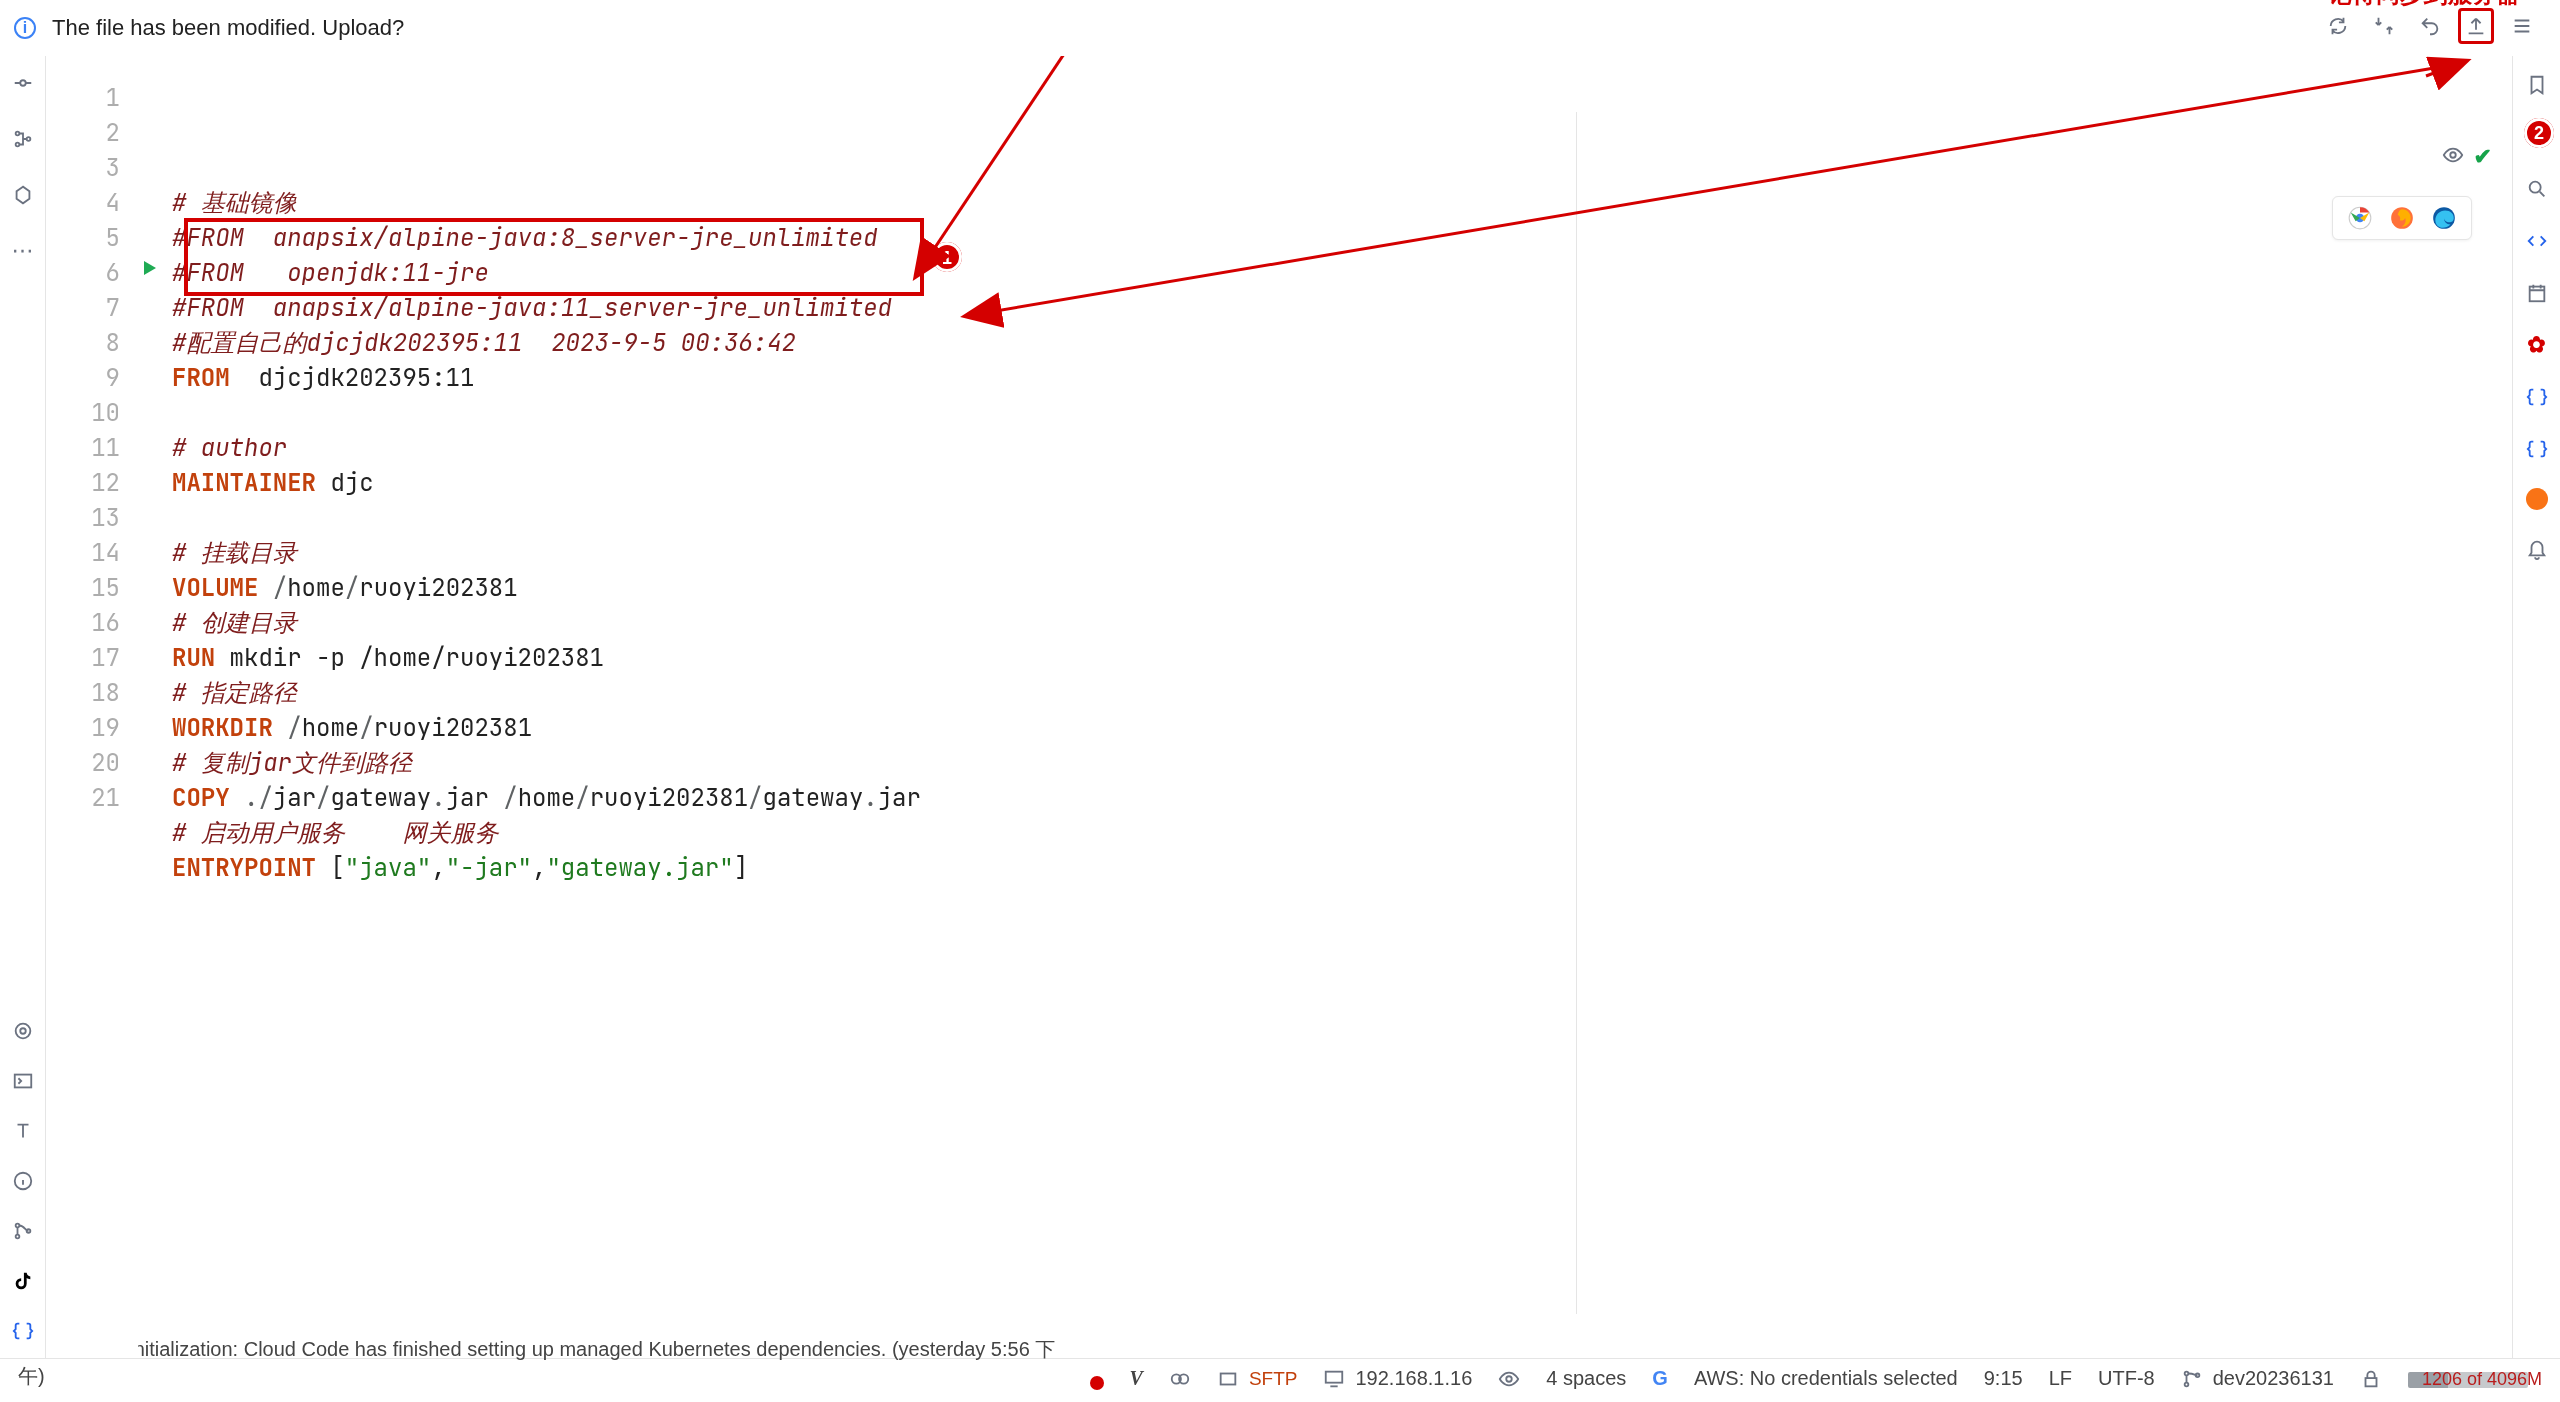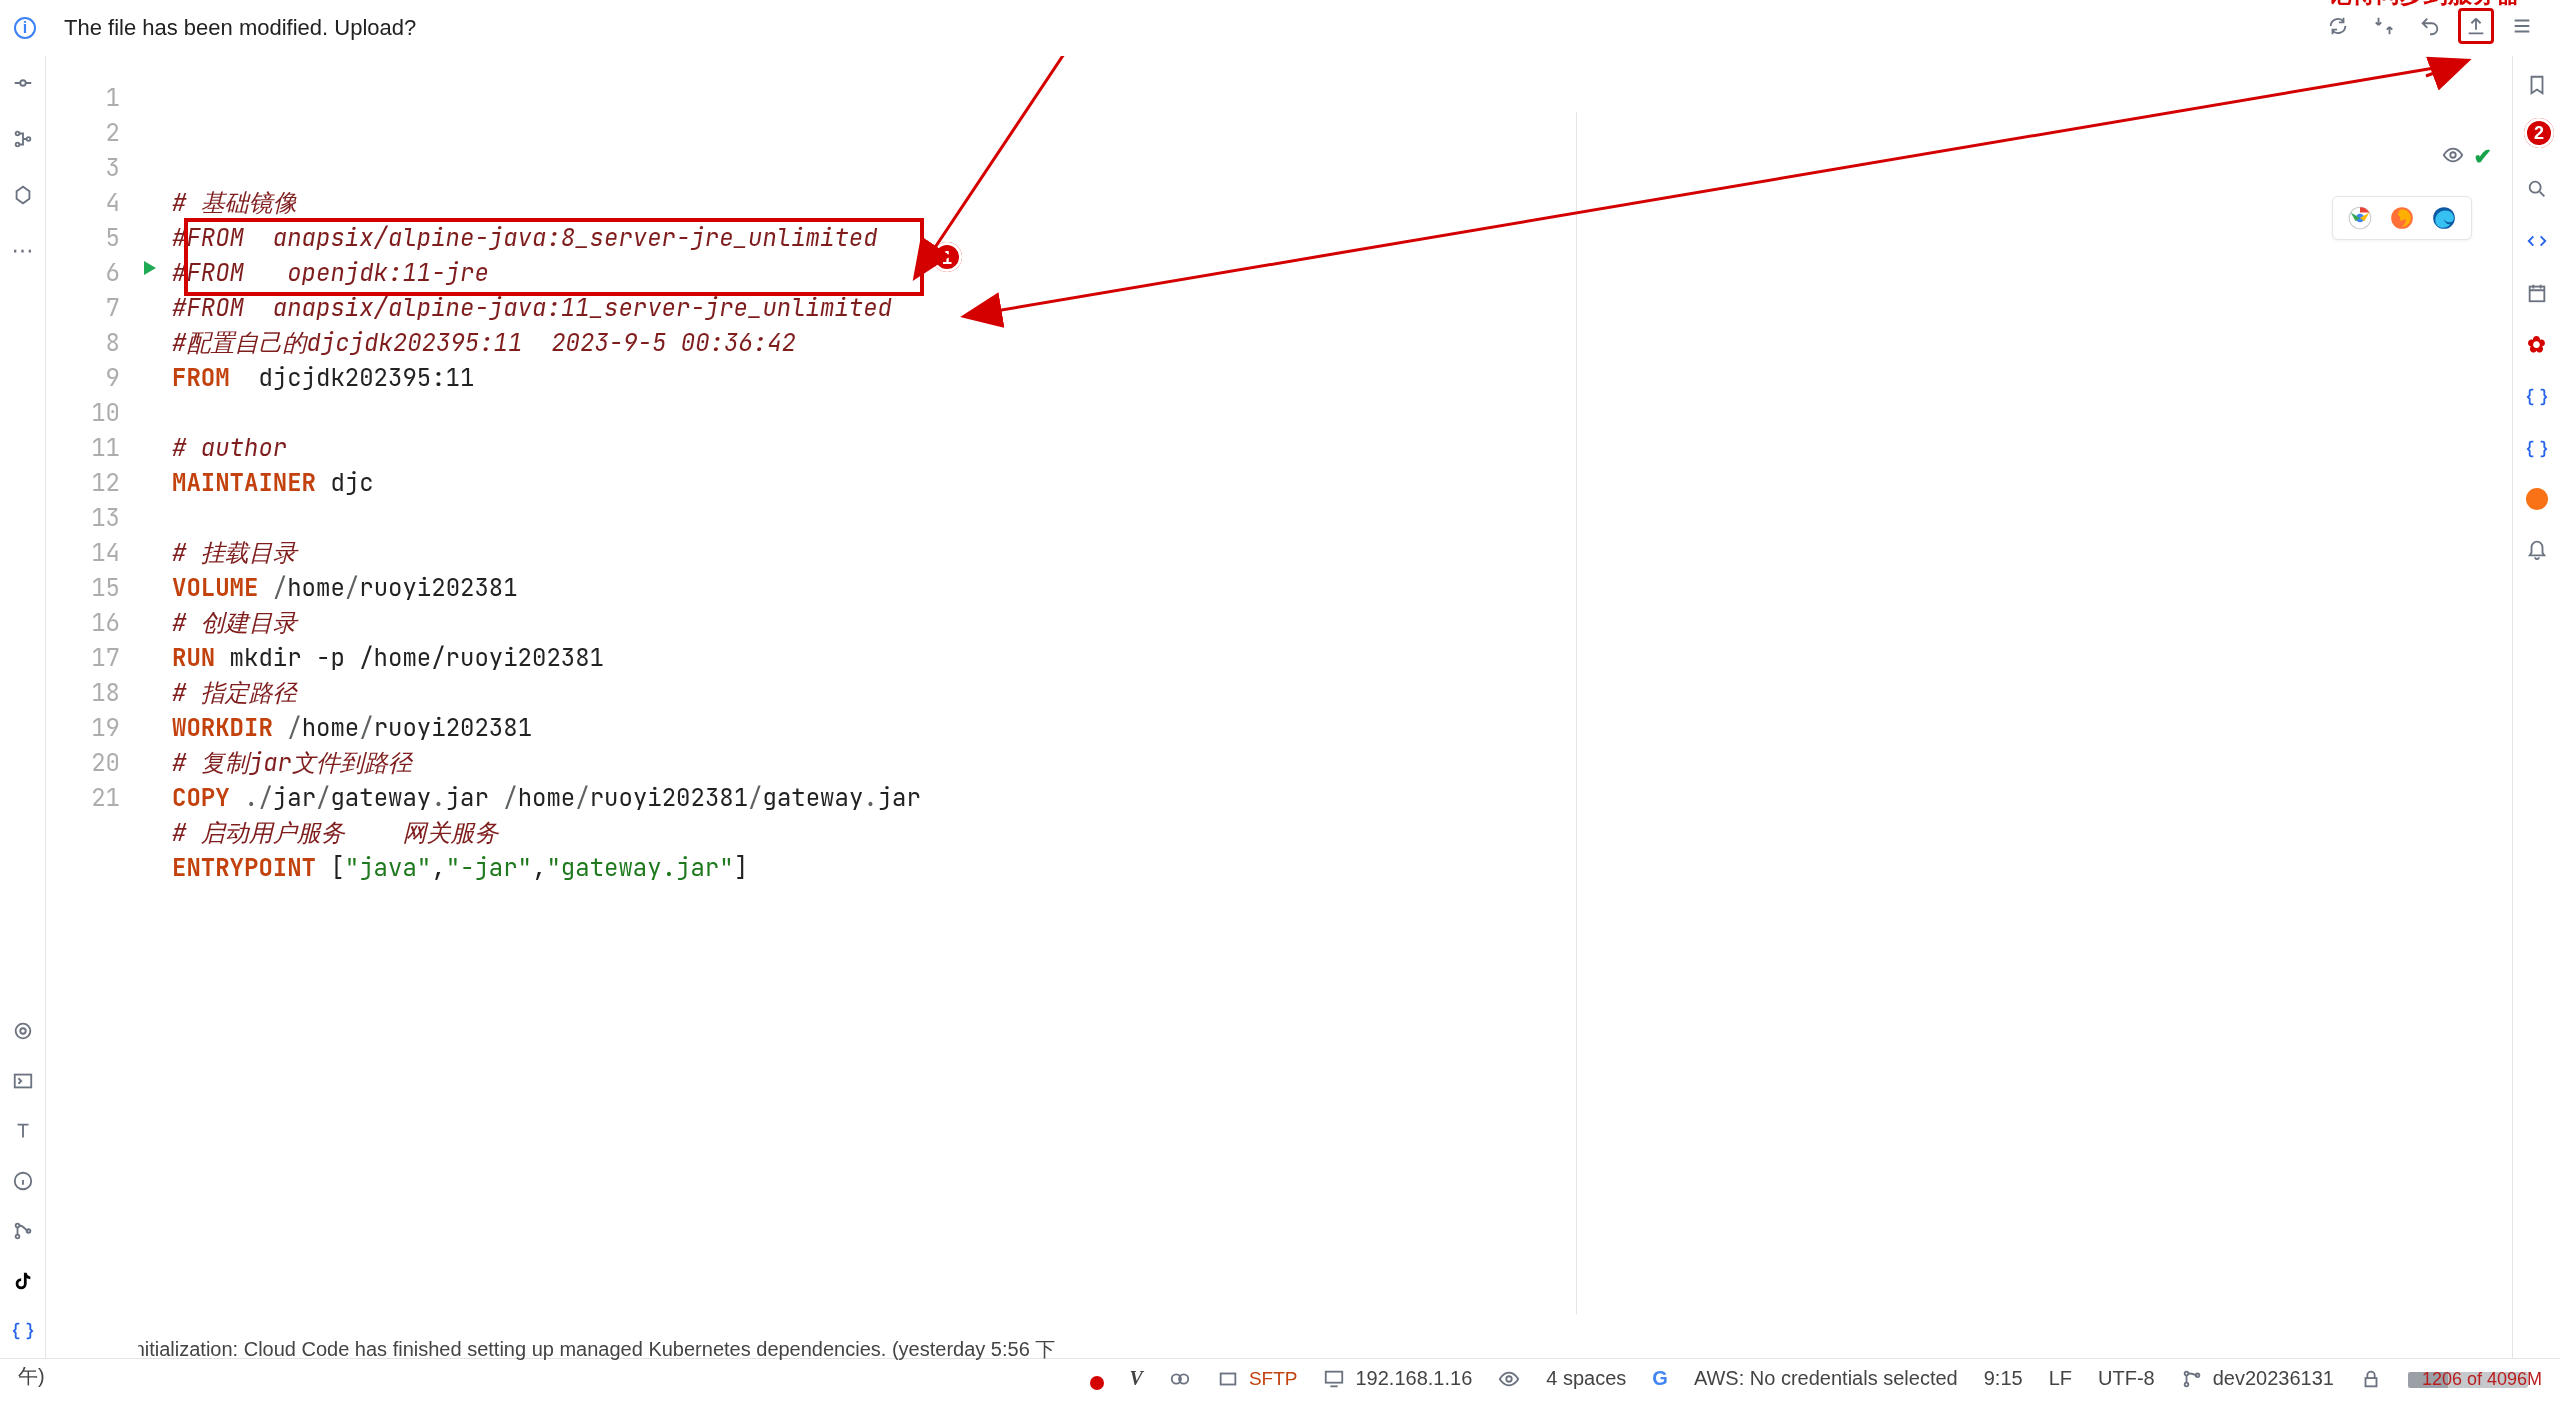--- a/index.html
+++ b/index.html
@@ -1,21 +1,21 @@
 <!DOCTYPE html>
 <html><head>
 <meta charset="utf-8">
 <style>
   * { box-sizing: border-box; margin: 0; padding: 0; }
   html, body { width: 2560px; height: 1402px; font-family: "Segoe UI", -apple-system, sans-serif; font-size: 22px; overflow: hidden; background:#fff; }
   
   .root { display:flex; flex-direction:column; width:100%; height:100%; }
   .top-banner { display:flex; align-items:center; height:56px; padding:0 14px; border-bottom:1px solid #00000000; position:relative; }
   .top-banner .info-icon { width:22px; height:22px; border-radius:50%; border:2px solid #3b82f6; color:#3b82f6; display:flex; align-items:center; justify-content:center; font-size:16px; font-weight:700; margin-right:16px; }
-  .top-banner .msg { color:#222; font-size:22px;margin-left:12px; }
+  .top-banner .msg { color:#222; font-size:22px; }
   .top-banner .right-tools { position:absolute; right:20px; top:8px; display:flex; align-items:center; gap:10px; }
   .top-banner .tool { width:36px; height:36px; display:flex; align-items:center; justify-content:center; color:#6b7280; cursor:pointer; border-radius:4px; }
   .top-banner .upload-box { border:3px solid #d40000; padding:0; }
   .annot-top { position:absolute; right:40px; top:-22px; color:#d40000; font-family:"SimSun","STSong",serif; font-size:24px; font-weight:700; white-space:nowrap; pointer-events:none; }
 
   .body-row { flex:1 1 auto; display:flex; min-height:0; position:relative; }
   .left-rail { width:46px; background:#fff; border-right:1px solid #e5e5e5; display:flex; flex-direction:column; align-items:center; padding-top:14px; gap:30px; }
   .left-rail .ic, .right-rail .ic { width:26px; height:26px; color:#6b7280; display:flex; align-items:center; justify-content:center; }
   .left-rail .spacer { flex:1; }
   .left-rail .bottom { display:flex; flex-direction:column; align-items:center; gap:24px; padding-bottom:14px; }

